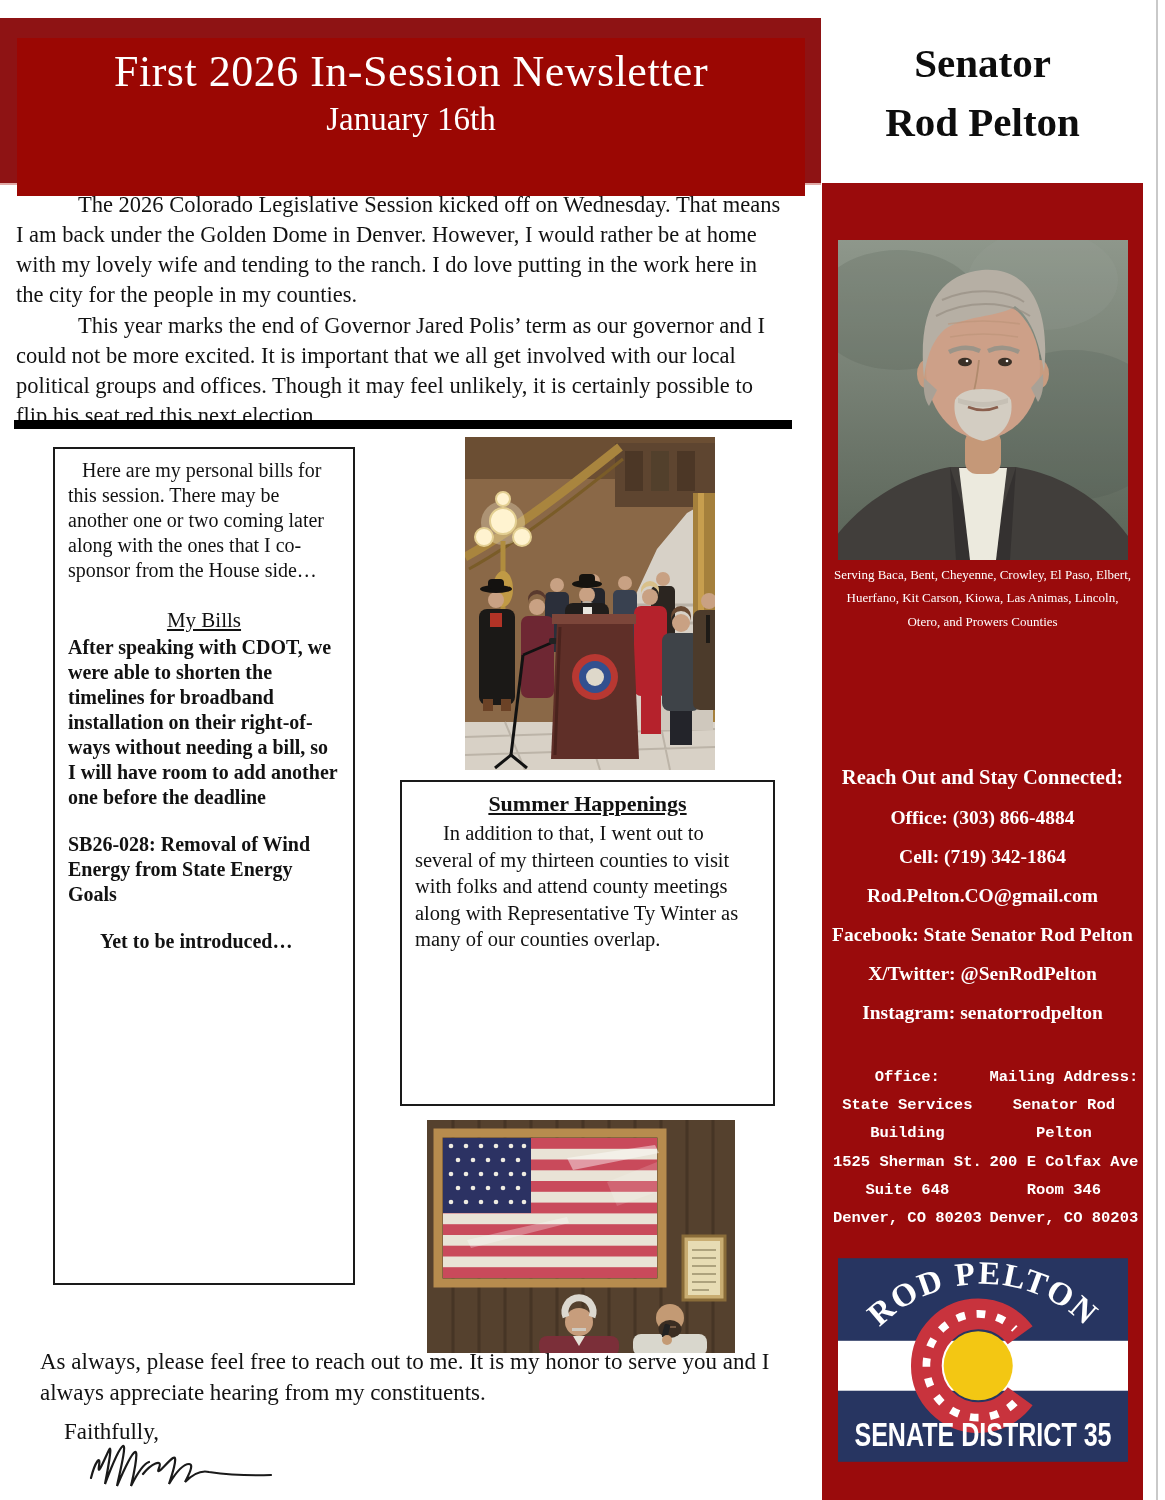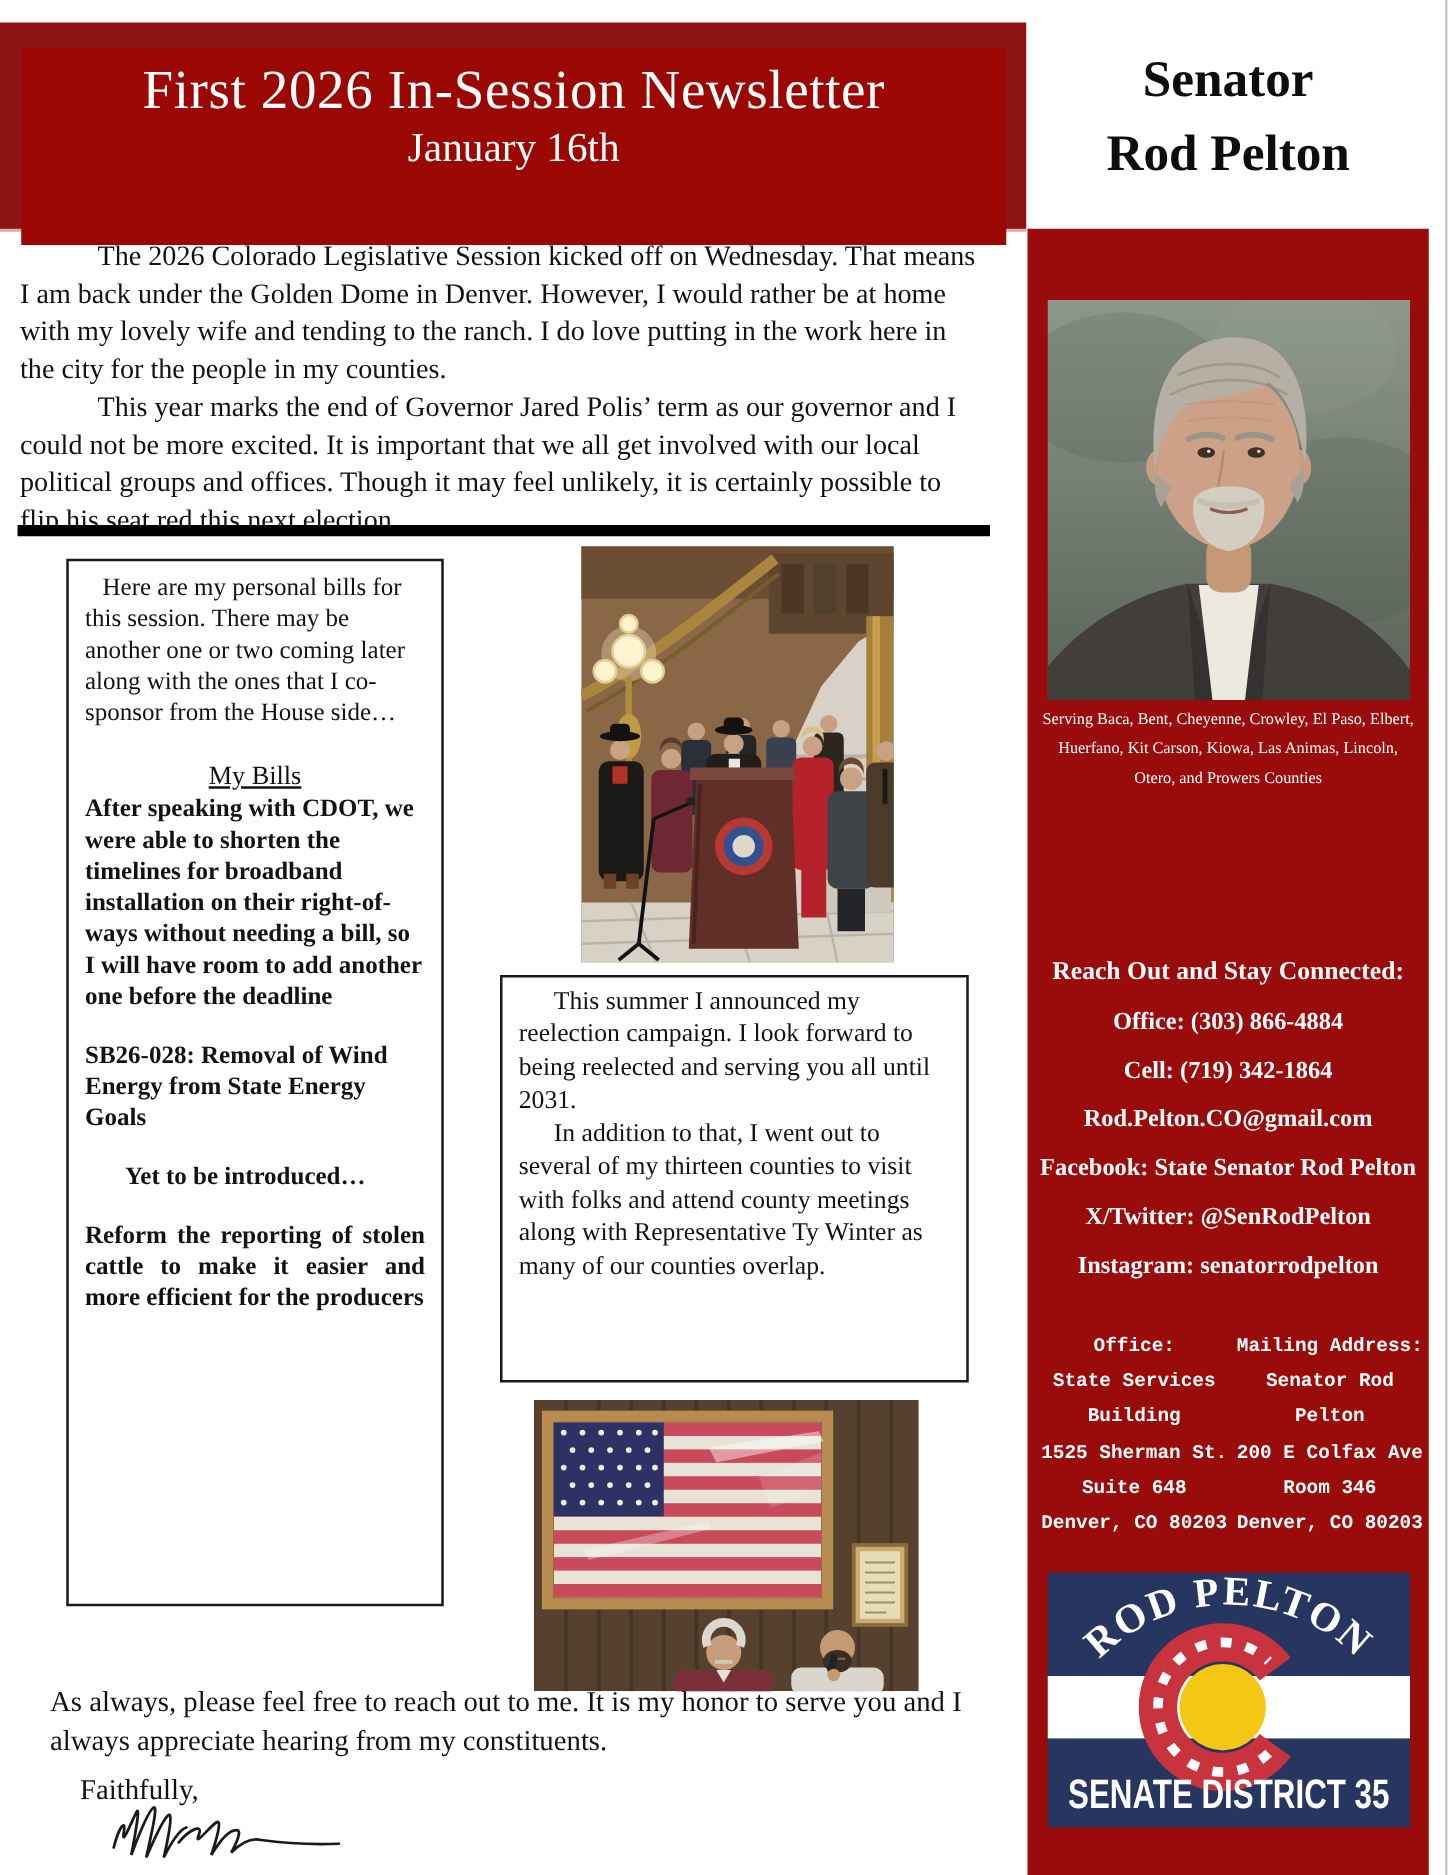--- a/index.html
+++ b/index.html
@@ -83,21 +83,20 @@
     <p>This year marks the end of Governor Jared Polis’ term as our governor and I could not be more excited. It is important that we all get involved with our local political groups and offices. Though it may feel unlikely, it is certainly possible to flip his seat red this next election.</p>
   </section>
   <div class="rule"></div>
 
   <section class="bills-box">
     <p class="bills-intro">Here are my personal bills for this session. There may be another one or two coming later along with the ones that I co-sponsor from the House side…</p>
     <h3 class="bills-heading">My Bills</h3>
     <p class="bill">After speaking with CDOT, we were able to shorten the timelines for broadband installation on their right-of-ways without needing a bill, so I will have room to add another one before the deadline</p>
     <p class="bill">SB26-028: Removal of Wind Energy from State Energy Goals</p>
     <p class="bill b-indent">Yet to be introduced…</p>
-    <p class="bill b-justify">Reform the reporting of stolen cattle to make it easier and more efficient for the producers</p>
   </section>
 
   <figure class="photo-capitol">
     <svg viewBox="0 0 250 333" preserveAspectRatio="none">
       <rect x="0" y="0" width="250" height="333" fill="#8a6847"></rect>
       <rect x="0" y="0" width="250" height="42" fill="#6b4e33"></rect>
       <rect x="150" y="6" width="100" height="64" fill="#5e4530"></rect>
       <rect x="160" y="14" width="18" height="40" fill="#4c3726"></rect>
       <rect x="186" y="14" width="18" height="40" fill="#52402c"></rect>
       <rect x="212" y="14" width="18" height="40" fill="#4c3726"></rect>
@@ -165,21 +164,21 @@
       <polygon points="92,185 168,185 174,322 86,322" fill="#5f2f28"></polygon>
       <rect x="87" y="177" width="84" height="10" fill="#7c463a"></rect>
       <line x1="95" y1="190" x2="90" y2="318" stroke="#4a231d" stroke-width="3"></line>
       <circle cx="130" cy="240" r="23" fill="#b83832"></circle>
       <circle cx="130" cy="240" r="16" fill="#32508f"></circle>
       <circle cx="130" cy="240" r="9" fill="#ded8ca"></circle>
     </svg>
   </figure>
 
   <section class="summer-box">
-    <p>This summer I announced my reelection campaign. I look forward to being reelected and serving you all until 2031.</p>
+    <h3 class="summer-heading">Summer Happenings</h3>
     <p>In addition to that, I went out to several of my thirteen counties to visit with folks and attend county meetings along with Representative Ty Winter as many of our counties overlap.</p>
   </section>
 
   <figure class="photo-flag">
     <svg viewBox="0 0 308 233" preserveAspectRatio="none">
       <rect x="0" y="0" width="308" height="233" fill="#55412e"></rect>
       <g stroke="#463525" stroke-width="3">
         <line x1="26" y1="0" x2="26" y2="233"></line>
           <line x1="52" y1="0" x2="52" y2="233"></line>
         <line x1="78" y1="0" x2="78" y2="233"></line>

